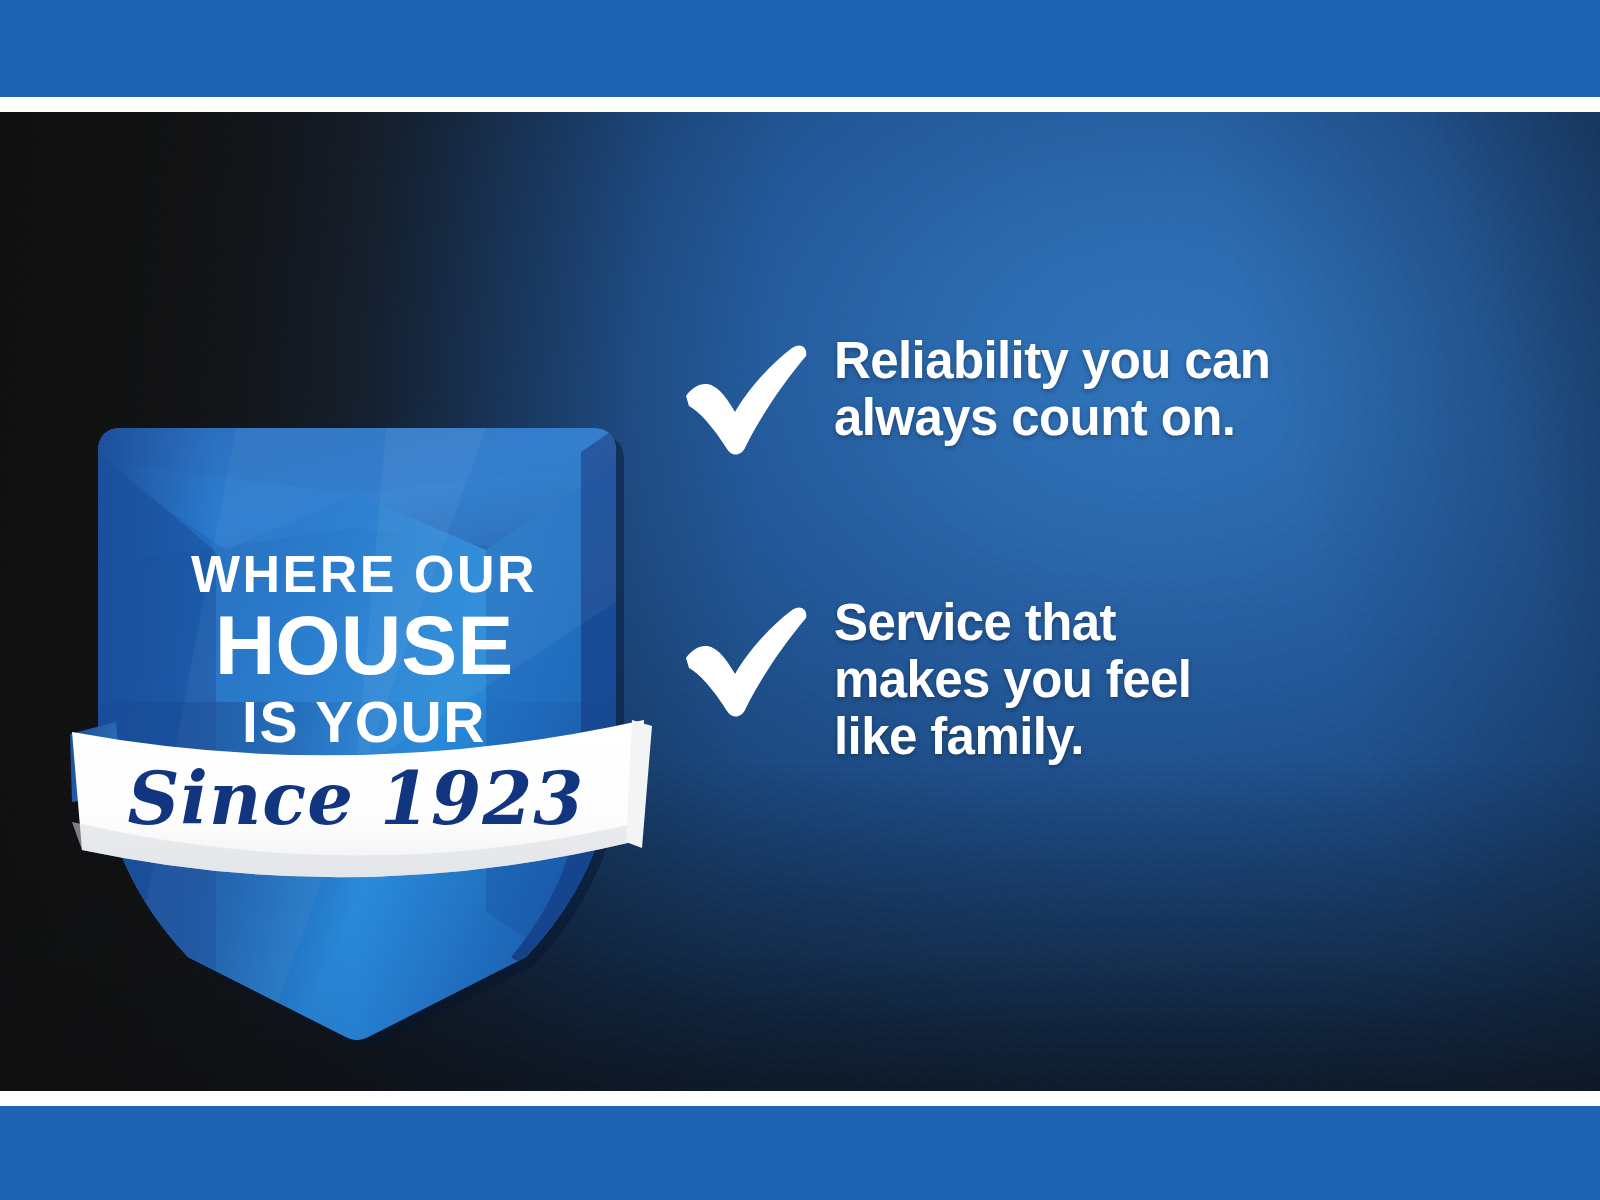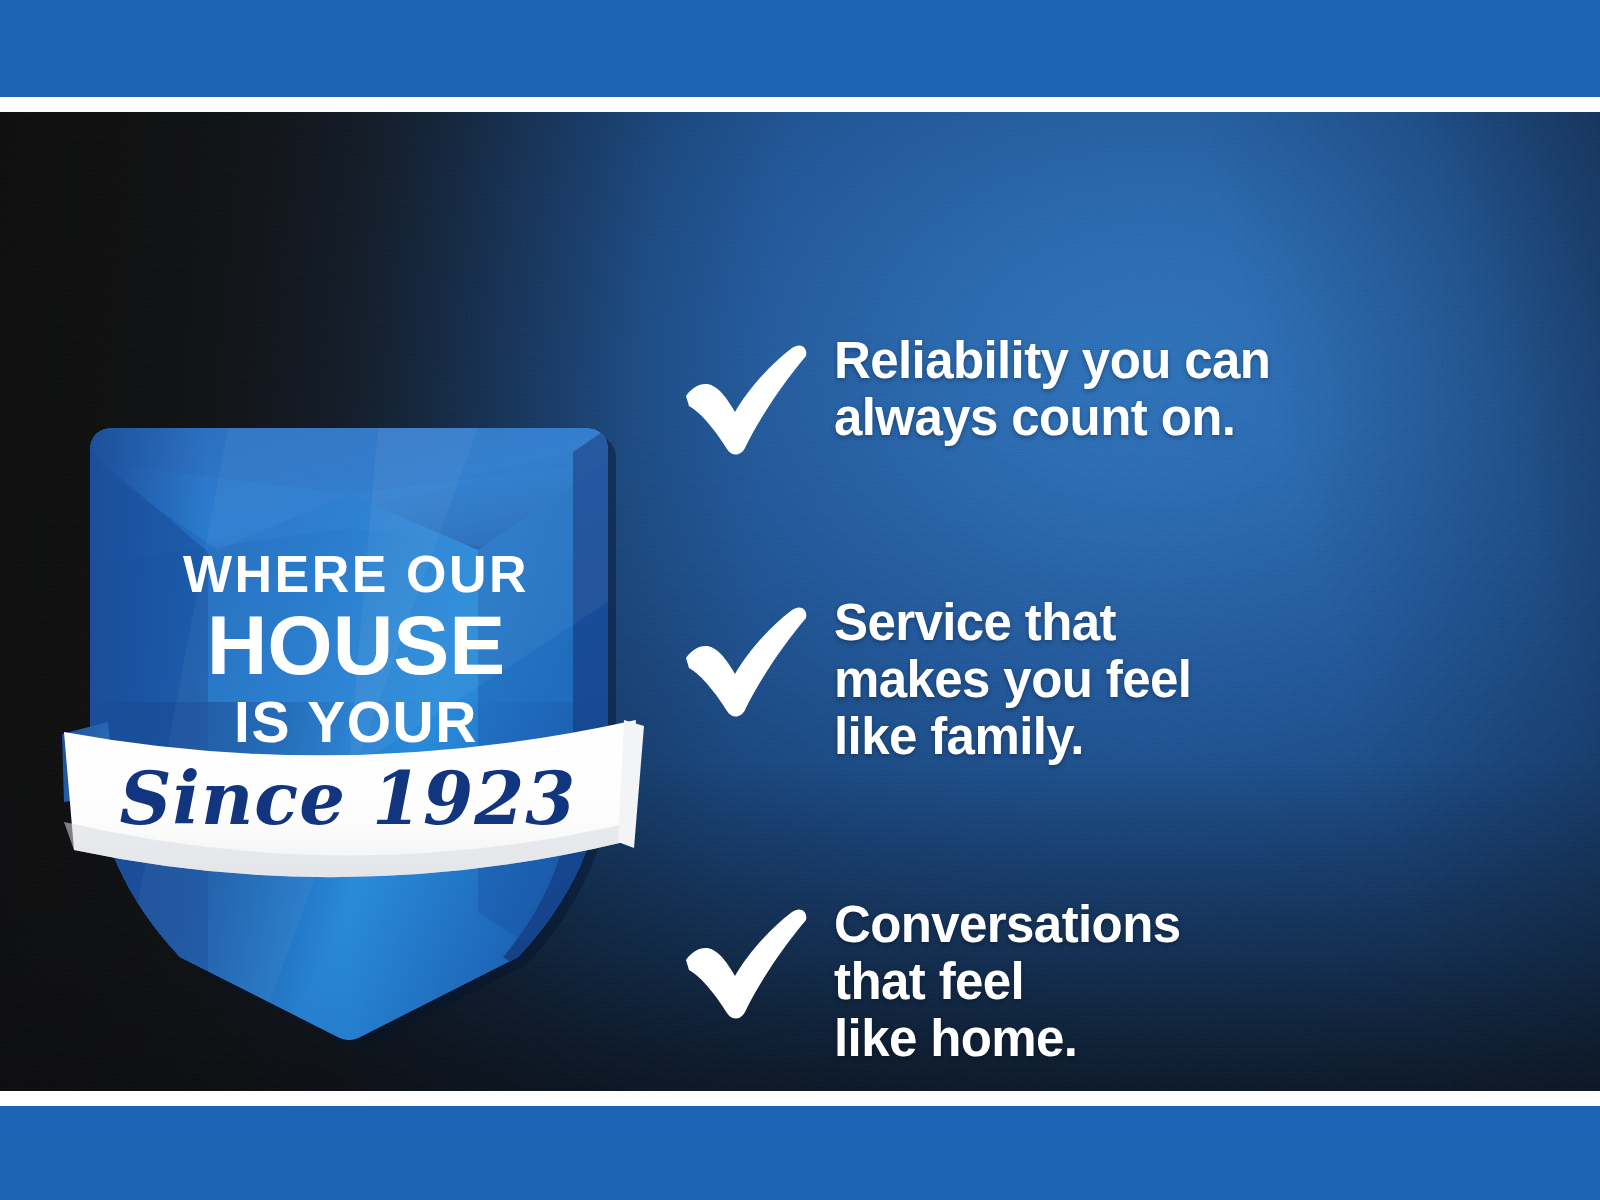--- a/index.html
+++ b/index.html
@@ -83,21 +83,21 @@
       repeating-linear-gradient(0deg,   rgba(255,255,255,.035) 0 1px, rgba(0,0,0,.035) 1px 2px),
       repeating-linear-gradient(90deg,  rgba(255,255,255,.030) 0 1px, rgba(0,0,0,.030) 1px 2px),
       repeating-linear-gradient(37deg,  rgba(255,255,255,.022) 0 1px, rgba(0,0,0,.026) 1px 3px),
       repeating-linear-gradient(117deg, rgba(255,255,255,.018) 0 1px, rgba(0,0,0,.022) 1px 3px);
     pointer-events: none;
   }
 
   
   #logo {
     position: absolute;
-    left: 48px;
+    left: 56px;
     top: 190px;
     width: 600px;
     height: 760px;
   }
   #logo svg { display: block; width: 600px; height: 760px; }
 
   .shield-line {
     fill: #ffffff;
     font-weight: 700;
     text-anchor: middle;
@@ -301,31 +301,18 @@
                      C66 55 86 30 112 10 C120 4 128 9 126 18
                      C104 44 80 79 65 110 C61 118 52 119 47 111
                      C37 95 22 75 9 68 Z" fill="#ffffff"></path>
           </svg>
         </span>
         <div class="copy">Service that
 makes you feel
 like family.</div>
       </div>
 
-      <div class="bullet" id="bullet-2">
-        <span class="check">
-          <svg viewBox="0 0 132 120" xmlns="http://www.w3.org/2000/svg">
-            <path d="M6 58 C13 48 24 43 33 48 C41 52 48 62 55 74
-                     C66 55 86 30 112 10 C120 4 128 9 126 18
-                     C104 44 80 79 65 110 C61 118 52 119 47 111
-                     C37 95 22 75 9 68 Z" fill="#ffffff"></path>
-          </svg>
-        </span>
-        <div class="copy">Conversations
-that feel
-like home.</div>
-      </div>
 
     </div>
   </div>
 
   <div class="brand-bar bottom"></div>
 </div>
 
 </body></html>

